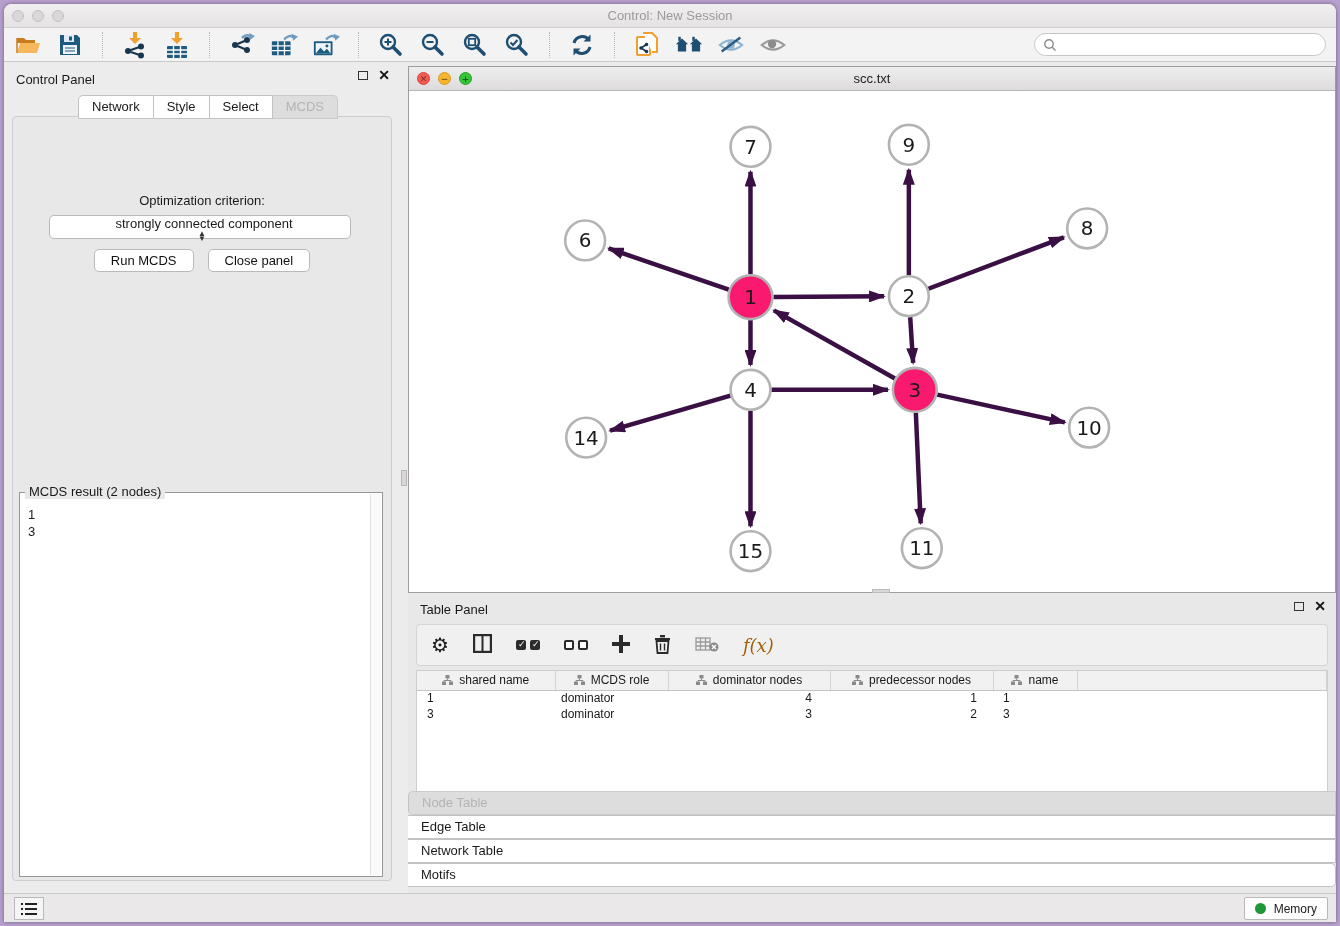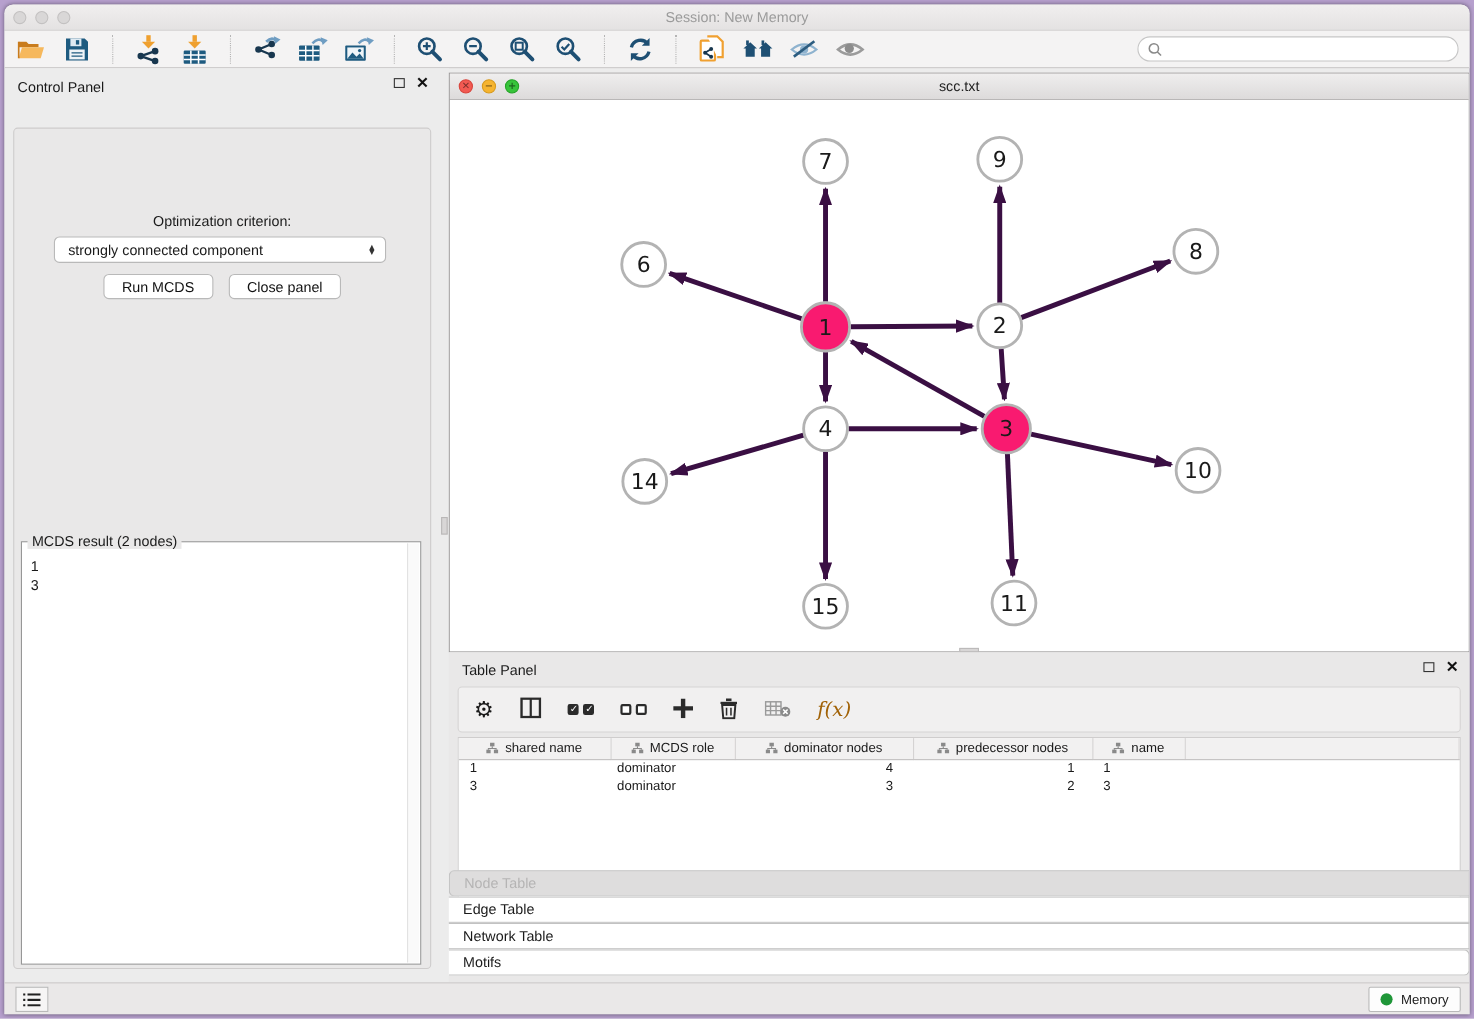--- a/index.html
+++ b/index.html
@@ -53,21 +53,21 @@
   .cp-tab:last-child { border-radius:0 5px 0 0; }
   .cp-tab.selected, .tp-tab.selected { background:#dedddd; color:#b5b4b4; border-color:#cbcbcb; }
   .cp-card {
     position:absolute; left:8px; right:8px; top:54px; bottom:12px;
     background:#e9e8e8; border:1px solid #cecccc; border-radius:4px;
   }
   .opt-label { position:absolute; left:0; right:0; top:76px; text-align:center; }
   .dropdown {
     position:absolute; left:36px; right:40px; top:98px; height:24px;
     background:#fff; border:1px solid #b9b9b9; border-radius:5px;
-    display:flex; align-items:center; padding:0 4px 0 12px;
+    display:flex; align-items:center; padding:0 4px 0 12px;flex-direction:column;
   }
   .dropdown .dd-label { flex:1; }
   .stepper { display:flex; flex-direction:column; align-items:center; line-height:5px; font-size:8px; color:#333; padding-right:4px; }
   .cp-buttons { position:absolute; left:0; right:0; top:132px; display:flex; justify-content:center; gap:14px; }
   .btn {
     background:#fff; border:1px solid #b9b9b9; border-radius:5px;
     padding:3px 16px; font-size:13px; color:#111;
   }
   .result-box { position:absolute; left:6px; right:8px; top:375px; bottom:3px; border:1px solid #979797; background:#fff;padding-left:16px; }
   .result-legend { position:absolute; top:-9px; left:5px; background:#e9e8e8; padding:0 4px; }
@@ -133,21 +133,21 @@
 <body>
 
 <div class="window">
 
   <div class="titlebar">
     <div class="lights">
       <span class="light"></span>
       <span class="light"></span>
       <span class="light"></span>
     </div>
-    <div class="title">Session: New Memory</div>
+    <div class="title">Control: New Session</div>
   </div>
 
   <div class="toolbar">
     <span class="ticon">
       <svg width="26" height="24" viewBox="0 0 26 24">
           <path d="M2 5 h7 l2 2 h9 v3 H2 Z" fill="#c97c1d"></path>
           <path d="M2 20 L5 10 h20 l-3 10 Z" fill="#f6b85c"></path>
           <path d="M2 5 v15" stroke="#c97c1d" stroke-width="1.5"></path>
         </svg>
     </span>
@@ -294,20 +294,26 @@
       <input type="text" placeholder="" style="">
     </div>
   </div>
 
   <div class="control-panel">
     <div class="cp-header">Control Panel</div>
     <div class="panel-ctrls">
       <span class="float-glyph"></span>
       <span class="close-glyph">✕</span>
     </div>
+    <div class="cp-tabs">
+        <span class="cp-tab">Network</span>
+        <span class="cp-tab">Style</span>
+        <span class="cp-tab">Select</span>
+        <span class="cp-tab selected">MCDS</span>
+      </div>
     <div class="cp-card">
       <div class="opt-label">Optimization criterion:</div>
       <div class="dropdown">
         <span class="dd-label">strongly connected component</span>
         <span class="stepper">
             <span>▲</span>
             <span>▼</span>
           </span>
       </div>
       <div class="cp-buttons">

